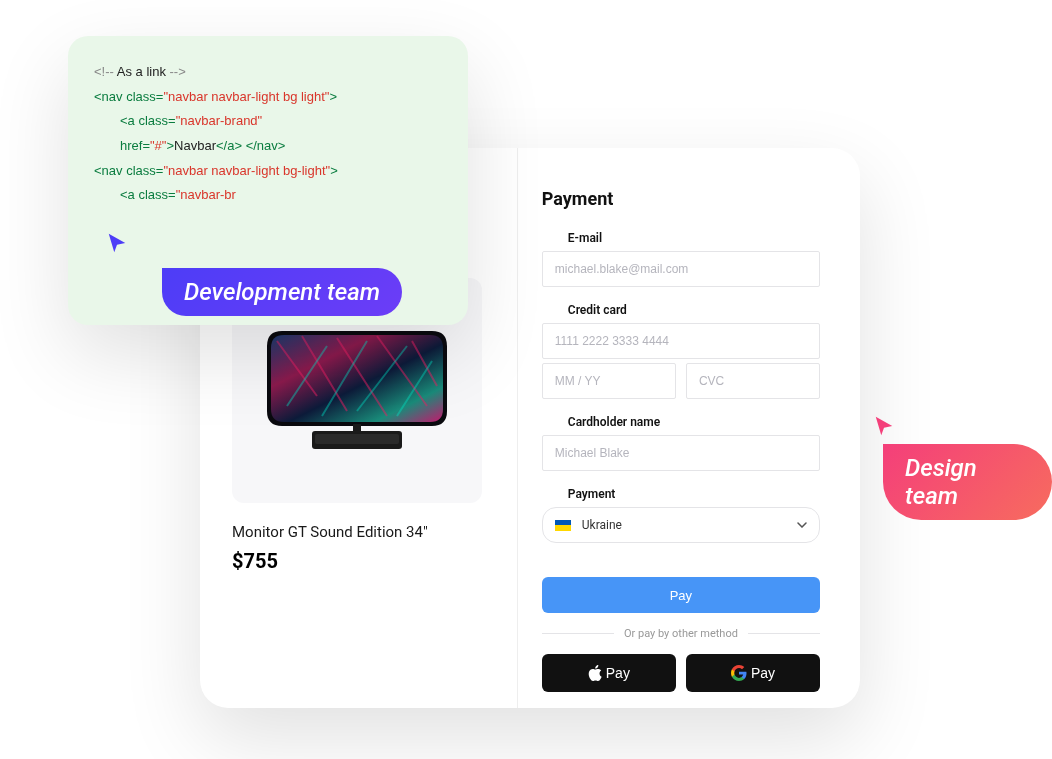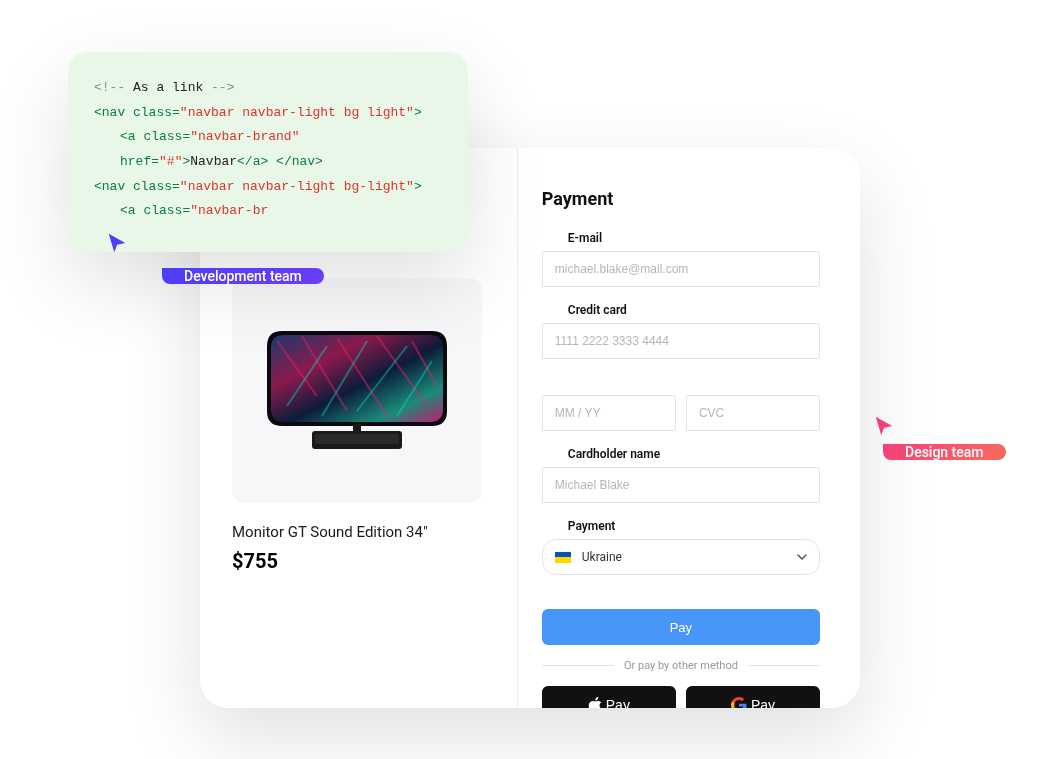--- a/index.html
+++ b/index.html
@@ -84,21 +84,21 @@
     font-size: 12px;
     color: #333;
     background: #fff;
     outline: none;
   }
   .input::placeholder { color: #b5b5bd; }
 
   .field-group { margin-bottom: 16px; }
 
   .row { display: flex; gap: 10px; }
-  .row .input { flex: 1; margin-top: 32px; }
+  .row .input { flex: 1; }
 
   .select {
     width: 100%;
     height: 36px;
     border: 1px solid #e4e4e7;
     border-radius: 14px;
     padding: 0 12px;
     font-size: 12px;
     color: #333;
     background: #fff;
@@ -158,28 +158,28 @@
     display: flex;
     align-items: center;
     justify-content: center;
     gap: 4px;
   }
 
   
   .code-panel {
     position: absolute;
     left: 68px;
-    top: 52px;
+    top: 36px;
     width: 400px;
-    height: 200px;
+    height: 289px;
     background: #e9f7e9;
     border-radius: 20px;
     padding: 24px 26px;
     box-shadow: 0 30px 80px rgba(0,0,0,0.12);
-    font-family: Liberation Mono, monospace;
+    font-family: Liberation Sans, sans-serif;
     font-size: 13px;
     line-height: 1.9;
     color: #333;
   }
   .code-panel .cm { color: #888; }
   .code-panel .tag { color: #0a7c3f; }
   .code-panel .attr { color: #0a7c3f; }
   .code-panel .str { color: #d9362b; }
   .code-panel .txt { color: #222; }
 
@@ -195,25 +195,26 @@
     position: absolute;
     left: 873px;
     top: 415px;
     width: 22px;
     height: 22px;
   }
 
   
   .badge {
     position: absolute;
-    padding: 0 22px;
+    padding: 10px 22px;
     border-radius: 999px;
-    font-size: 14px;
+    font-size: 24px;
     font-weight: 500;
     color: #fff;
+    font-style: italic;
   }
   .badge-dev {
     left: 162px;
     top: 268px;
     border-top-left-radius: 4px;
     background: linear-gradient(135deg, #4d3df7 0%, #6c3df7 100%);
   }
   .badge-design {
     left: 883px;
     top: 444px;

